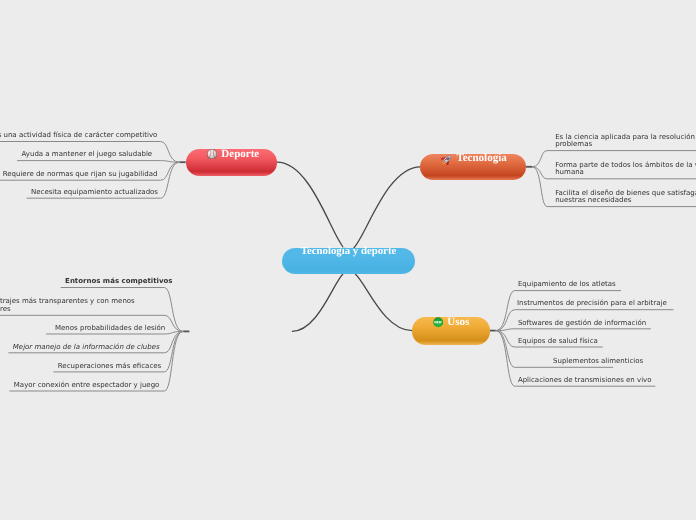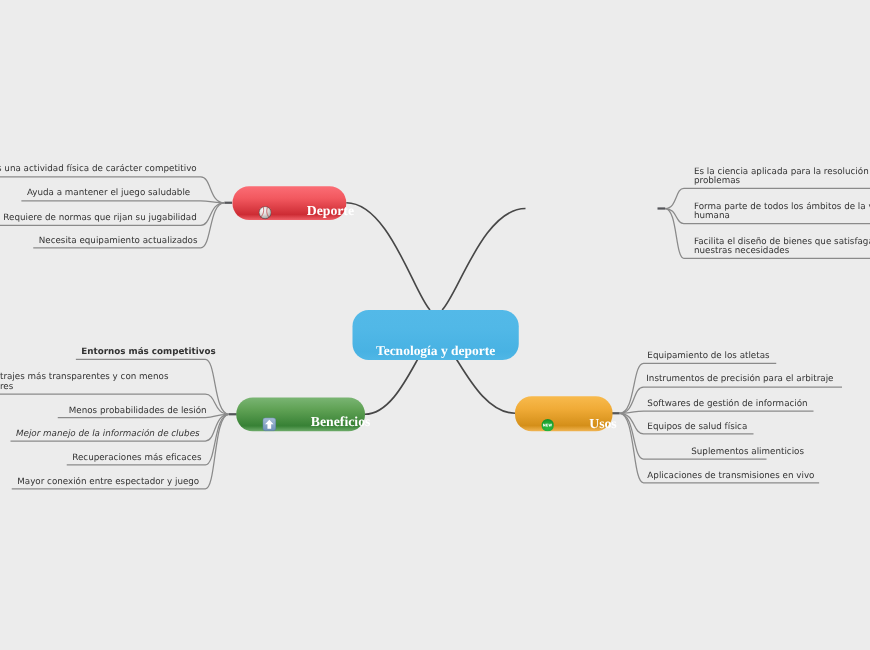--- a/index.html
+++ b/index.html
@@ -2,22 +2,22 @@
 <html><head>
 <meta charset="utf-8">
 <title>Mind map</title>
 <style>
   html,body{margin:0;padding:0;}
   body{width:696px;height:520px;background:#ececec;overflow:hidden;
        font-family:"DejaVu Sans",sans-serif;
        -webkit-font-smoothing:antialiased;text-rendering:geometricPrecision;}
   #stage{position:relative;width:696px;height:520px;background:#ececec;overflow:hidden;}
   svg#wires{position:absolute;left:0;top:0;width:696px;height:520px;}
-  .node{position:absolute;box-sizing:border-box;display:flex;align-items:flex-end;
-        white-space:nowrap;gap:24px;}
+  .node{position:absolute;box-sizing:border-box;display:flex;align-items:flex-start;
+        white-space:nowrap;}
   .node .lbl{font-family:"Liberation Serif",serif;font-weight:bold;color:#ffffff;
              line-height:1;position:relative;}
   .node .ico{display:block;flex:0 0 auto;position:relative;}
   .leaf{position:absolute;white-space:pre;font-size:7px;color:#333333;
         line-height:7.8px;}
 </style>
 </head>
 <body>
 
 <div id="stage">
@@ -43,21 +43,21 @@
       <path d="M291.9 331.4 C317.65 331.40 333.14 283.07 343 274" fill="none" stroke="#474747" stroke-width="1.3"></path>
       <path d="M495.8 330.6 L489.6 330.6" fill="none" stroke="#55565a" stroke-width="1.8"></path>
       <path d="M621 290.6 L514.8 290.6 C505.87 290.6 508.34 330.6 495.8 330.6" fill="none" stroke="#8a8a8a" stroke-width="1"></path>
       <path d="M673.6 309.7 L514.8 309.7 C505.87 309.7 508.34 330.6 495.8 330.6" fill="none" stroke="#8a8a8a" stroke-width="1"></path>
       <path d="M650.8 328.8 L514.8 328.8 C505.87 328.8 508.34 330.6 495.8 330.6" fill="none" stroke="#8a8a8a" stroke-width="1"></path>
       <path d="M602.8 347 L514.8 347 C505.87 347 508.34 330.6 495.8 330.6" fill="none" stroke="#8a8a8a" stroke-width="1"></path>
       <path d="M613.2 367.3 L514.8 367.3 C505.87 367.3 508.34 330.6 495.8 330.6" fill="none" stroke="#8a8a8a" stroke-width="1"></path>
       <path d="M655.3 386.2 L514.8 386.2 C505.87 386.2 508.34 330.6 495.8 330.6" fill="none" stroke="#8a8a8a" stroke-width="1"></path>
       <path d="M412.1 330.6 C383.42 330.60 366.18 282.94 355.2 274" fill="none" stroke="#474747" stroke-width="1.3"></path>
     </svg>
-<div class="node" style="left: 282px; top: 248px; width: 133px; height: 40px; border-radius: 13px; background: linear-gradient(rgb(83, 185, 232) 0%, rgb(81, 184, 231) 36%, rgb(72, 178, 227) 84%, rgb(80, 183, 230) 100%); justify-content: center;">
+<div class="node" style="left: 282px; top: 248px; width: 133px; height: 26px; border-radius: 13px; background: linear-gradient(rgb(83, 185, 232) 0%, rgb(81, 184, 231) 36%, rgb(72, 178, 227) 84%, rgb(80, 183, 230) 100%); justify-content: center;">
       <span class="lbl" style="font-size: 10.8px; top: -1.7px;">Tecnología y deporte</span>
     </div>
     <div class="node" style="left: 185.7px; top: 149px; width: 91.3px; height: 26.5px; border-radius: 13.25px; background: linear-gradient(rgb(251, 109, 117) 0%, rgb(242, 88, 95) 36%, rgb(205, 44, 52) 84%, rgb(239, 96, 104) 100%); justify-content: flex-start; padding-left: 21.1px;">
       <span style="display: block; flex: 0 0 auto; margin-right: 4.4px; line-height: 0;">
         <svg class="ico" width="10.2" height="10.2" viewBox="0 0 32 32">
    <defs>
             <radialGradient id="bgrad" cx="0.36" cy="0.26" r="0.95">
      <stop offset="0" stop-color="#fbfbfb"></stop>
               <stop offset="0.4" stop-color="#e2e0dd"></stop>
      <stop offset="0.78" stop-color="#acaaa8"></stop>
@@ -69,41 +69,45 @@
    <path d="M21.6 3.4C19.6 8.8 19.4 15.6 21.8 21.4c1.2 2.8 2.8 5.2 4.8 7.4" fill="none" stroke="#b8353c" stroke-width="1.7" stroke-linecap="round"></path>
    <path d="M16.4 31.2a15.2 15.2 0 0 0 14.5-11.6 15.2 15.2 0 0 1-14.5 11.6z" fill="#5e5d5c" opacity="0.6"></path>
  </svg>
       </span>
       <span class="lbl" style="font-size: 11px; top: -0.4px;">Deporte</span>
     </div>
     <div class="leaf" style="top: 132.2px; left: -6.8px;">Es una actividad física de carácter competitivo</div>
     <div class="leaf" style="top: 151.3px; left: 21.5px;">Ayuda a mantener el juego saludable</div>
     <div class="leaf" style="top: 170.9px; left: 2.7px;">Requiere de normas que rijan su jugabilidad</div>
     <div class="leaf" style="top: 188.9px; left: 31px;">Necesita equipamiento actualizados</div>
+    <div class="node" style="left: 420.4px; top: 153.7px; width: 105.6px; height: 26.3px; border-radius: 13.15px; background: linear-gradient(rgb(238, 133, 96) 0%, rgb(224, 107, 65) 36%, rgb(196, 69, 30) 84%, rgb(231, 123, 85) 100%); justify-content: flex-start; padding-left: 20.7px;">
+      <span style="display: block; flex: 0 0 auto; margin-right: 4px; line-height: 0;">
+        <svg class="ico" width="11.3" height="11.3" viewBox="0 0 32 32">
+   <g transform="rotate(45 16 16)">
+     <path d="M16 0.6c4.6 4.2 7.0 10.2 7.0 16.4v5.4H9.0v-5.4C9.0 10.8 11.4 4.8 16 0.6z" fill="#dfe1e4" stroke="#55595f" stroke-width="1.1"></path>
+     <path d="M16 0.6c2.3 4.2 3.5 10.2 3.5 16.4v5.4h3.5v-5.4C23 10.8 20.6 4.8 16 0.6z" fill="#9ea3ab"></path>
+     <circle cx="16" cy="11.2" r="4.0" fill="#63707e" stroke="#3f464e" stroke-width="1.0"></circle>
+     <circle cx="14.6" cy="9.8" r="1.5" fill="#aebccb" opacity="0.85"></circle>
+     <path d="M9.0 14.6 3.0 22.6l0 4.6 6.0-4.6z" fill="#d22a2a" stroke="#8f1a1a" stroke-width="0.9"></path>
+     <path d="M23.0 14.6l6.0 8.0 0 4.6-6.0-4.6z" fill="#c02424" stroke="#8f1a1a" stroke-width="0.9"></path>
+     <rect x="10.6" y="22.0" width="10.8" height="3.4" rx="0.7" fill="#c9ccd1" stroke="#55595f" stroke-width="0.9"></rect>
+     <path d="M12.4 25.6c0 3.6 1.6 6.2 3.6 6.2s3.6-2.6 3.6-6.2z" fill="#f5c016"></path>
+     <path d="M13.8 25.6c0 2.6 1.0 4.4 2.2 4.4s2.2-1.8 2.2-4.4z" fill="#e8492a"></path>
+     <path d="M13.4 13.4c-1.0 2.4-1.5 5.1-1.5 7.4v1.1h2.6v-1.1c0-2.4 0.4-5.0 1.1-7.4z" fill="#d32b2b" opacity="0.95"></path>
+   </g>
+ </svg>
+      </span>
+      <span class="lbl" style="font-size: 11px; top: -1px;">Tecnología</span>
+    </div>
     <div class="leaf" style="top: 133.5px; left: 555.2px;">Es la ciencia aplicada para la resolución de
 problemas</div>
     <div class="leaf" style="top: 161.7px; left: 555.2px;">Forma parte de todos los ámbitos de la vida
 humana</div>
     <div class="leaf" style="top: 189.5px; left: 555.2px;">Facilita el diseño de bienes que satisfagan
 nuestras necesidades</div>
-    <div class="node" style="left: 189.4px; top: 318.2px; width: 102.5px; height: 26.4px; border-radius: 13.2px; background: linear-gradient(rgb(122, 181, 115) 0%, rgb(95, 161, 84) 36%, rgb(55, 129, 53) 84%, rgb(110, 172, 106) 100%); justify-content: flex-start; padding-left: 20.6px;">
-      <span style="display: block; flex: 0 0 auto; margin-right: 3.8px; line-height: 0;">
-        <svg class="ico" width="10.9" height="10.9" viewBox="0 0 32 32">
-   <defs>
-            <linearGradient id="uagrad" x1="0" y1="0" x2="0" y2="1">
-     <stop offset="0" stop-color="#a6bcd6"></stop>
-              <stop offset="1" stop-color="#6f91b8"></stop>
-            </linearGradient>
-          </defs>
-   <rect x="0.8" y="0.8" width="30.4" height="30.4" rx="6.4" fill="url(#uagrad)" stroke="#5d7da4" stroke-width="1.2"></rect>
-   <path d="M16 5.5 26 16h-5.6v10.5h-8.8V16H6z" fill="#ffffff"></path>
- </svg>
-      </span>
-      <span class="lbl" style="font-size: 11px; top: -1px;">Beneficios</span>
-    </div>
     <div class="leaf" style="top: 278.2px; left: 65.1px; font-weight: bold;">Entornos más competitivos</div>
     <div class="leaf" style="top: 298.2px; left: -14.1px;">Arbitrajes más transparentes y con menos
 errores</div>
     <div class="leaf" style="top: 324.7px; left: 55px;">Menos probabilidades de lesión</div>
     <div class="leaf" style="top: 343.5px; left: 12.8px; font-style: italic;">Mejor manejo de la información de clubes</div>
     <div class="leaf" style="top: 362.6px; left: 57.8px;">Recuperaciones más eficaces</div>
     <div class="leaf" style="top: 381.7px; left: 13.8px;">Mayor conexión entre espectador y juego</div>
     <div class="node" style="left: 412.1px; top: 317.2px; width: 77.5px; height: 28px; border-radius: 13.4px; background: linear-gradient(rgb(248, 186, 77) 0%, rgb(240, 171, 55) 36%, rgb(212, 143, 25) 84%, rgb(241, 181, 83) 100%); justify-content: flex-start; padding-left: 20.7px;">
       <span style="display: block; flex: 0 0 auto; margin-right: 4.2px; line-height: 0;">
         <svg class="ico" width="10.4" height="10.4" viewBox="0 0 32 32">

